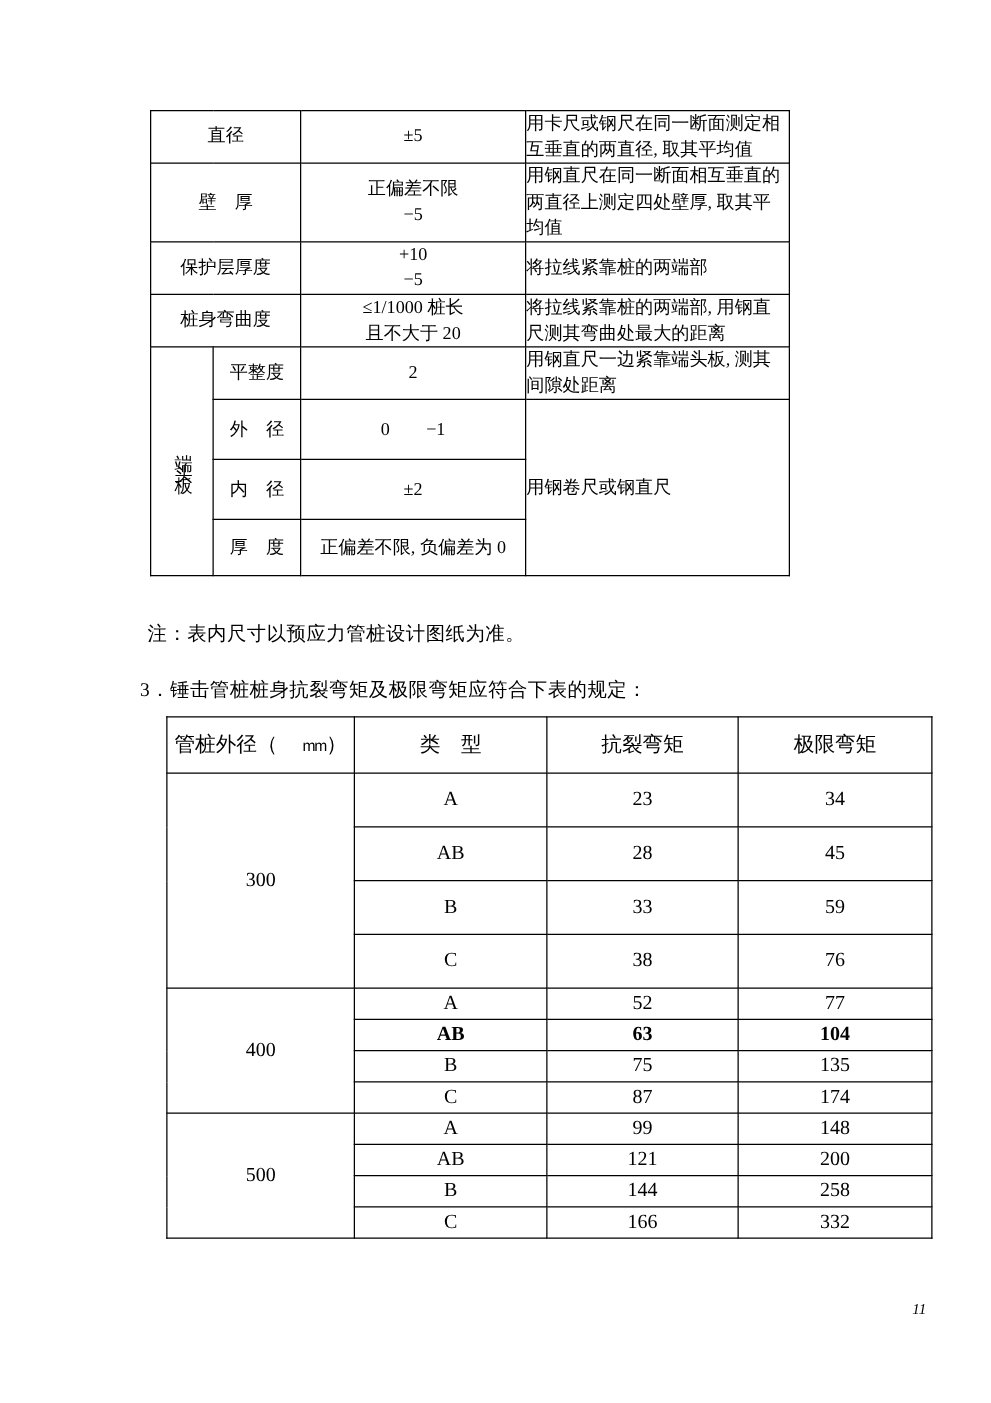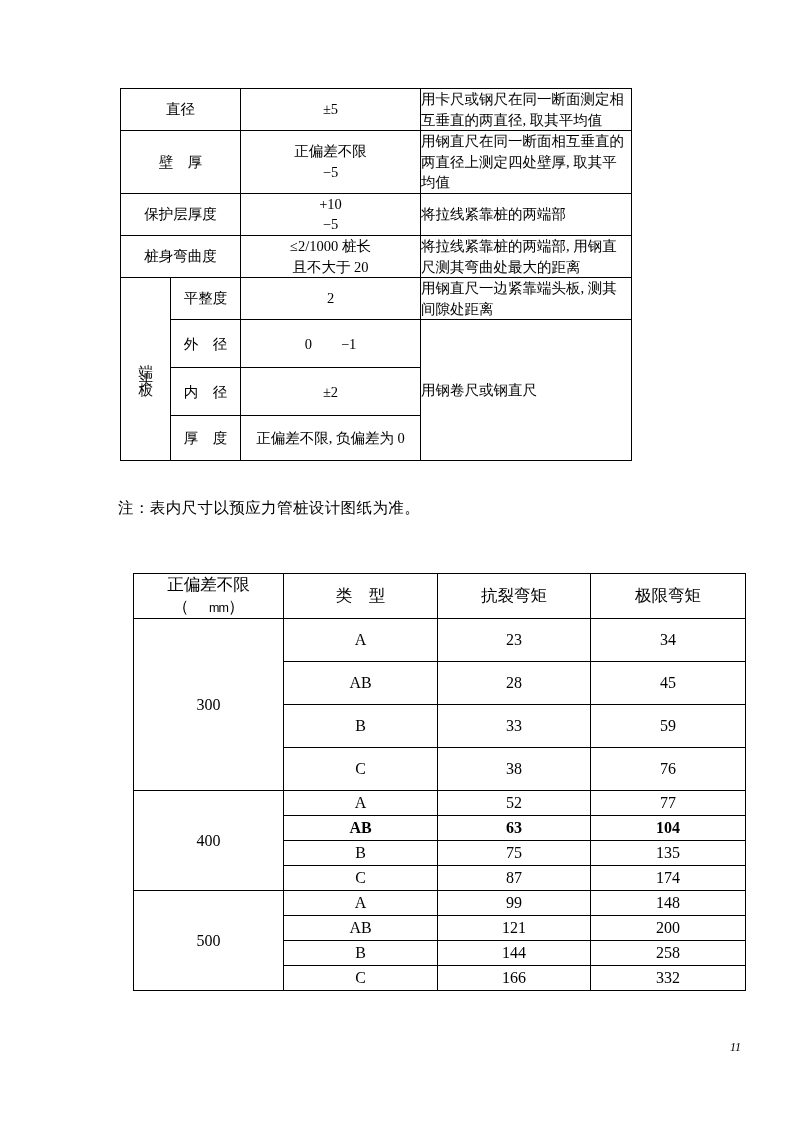--- a/index.html
+++ b/index.html
@@ -154,21 +154,21 @@
         <td class="c-desc cellpad-desc">用钢直尺在同一断面相互垂直的两直径上测定四处壁厚, 取其平均值</td>
       </tr>
       <tr>
         <td class="c-itemwide cellpad-item" colspan="2">保护层厚度</td>
         <td class="c-val cellpad-val two-line">+10
 −5</td>
         <td class="c-desc cellpad-desc">将拉线紧靠桩的两端部</td>
       </tr>
       <tr>
         <td class="c-itemwide cellpad-item" colspan="2">桩身弯曲度</td>
-        <td class="c-val cellpad-val two-line">≤2/1000 桩长
+        <td class="c-val cellpad-val two-line">≤1/1000 桩长
 且不大于 20</td>
         <td class="c-desc cellpad-desc">将拉线紧靠桩的两端部, 用钢直尺测其弯曲处最大的距离</td>
       </tr>
 
       <tr>
         <td class="c-item cellpad-item" rowspan="4">
           <span class="vert-label">端头板</span>
         </td>
         <td class="c-sub cellpad-item">平整度</td>
         <td class="c-val cellpad-val">2</td>
@@ -184,31 +184,32 @@
         <td class="c-val cellpad-val">±2</td>
       </tr>
       <tr>
         <td class="c-sub cellpad-item" style="height:44px">厚　度</td>
         <td class="c-val cellpad-val">正偏差不限, 负偏差为 0</td>
       </tr>
     </tbody>
   </table>
 
   <div class="para note">注：表内尺寸以预应力管桩设计图纸为准。</div>
+  <div class="para sec">3．锤击管桩桩身抗裂弯矩及极限弯矩应符合下表的规定：</div>
 
   <table class="tbl2">
     <colgroup>
       <col class="col-d">
       <col class="col-t">
       <col class="col-k">
       <col class="col-j">
     </colgroup>
     <tbody>
       <tr>
-        <td class="hd"><span>正偏差不限（</span><span class="mm-small">mm</span><span>）</span></td>
+        <td class="hd"><span>管桩外径（</span><span class="mm-small">mm</span><span>）</span></td>
         <td class="hd">类　型</td>
         <td class="hd">抗裂弯矩</td>
         <td class="hd">极限弯矩</td>
       </tr>
 
       <tr class="r-tall">
         <td class="dia-cell" rowspan="4">300</td>
         <td>A</td>
         <td>23</td>
         <td>34</td>

